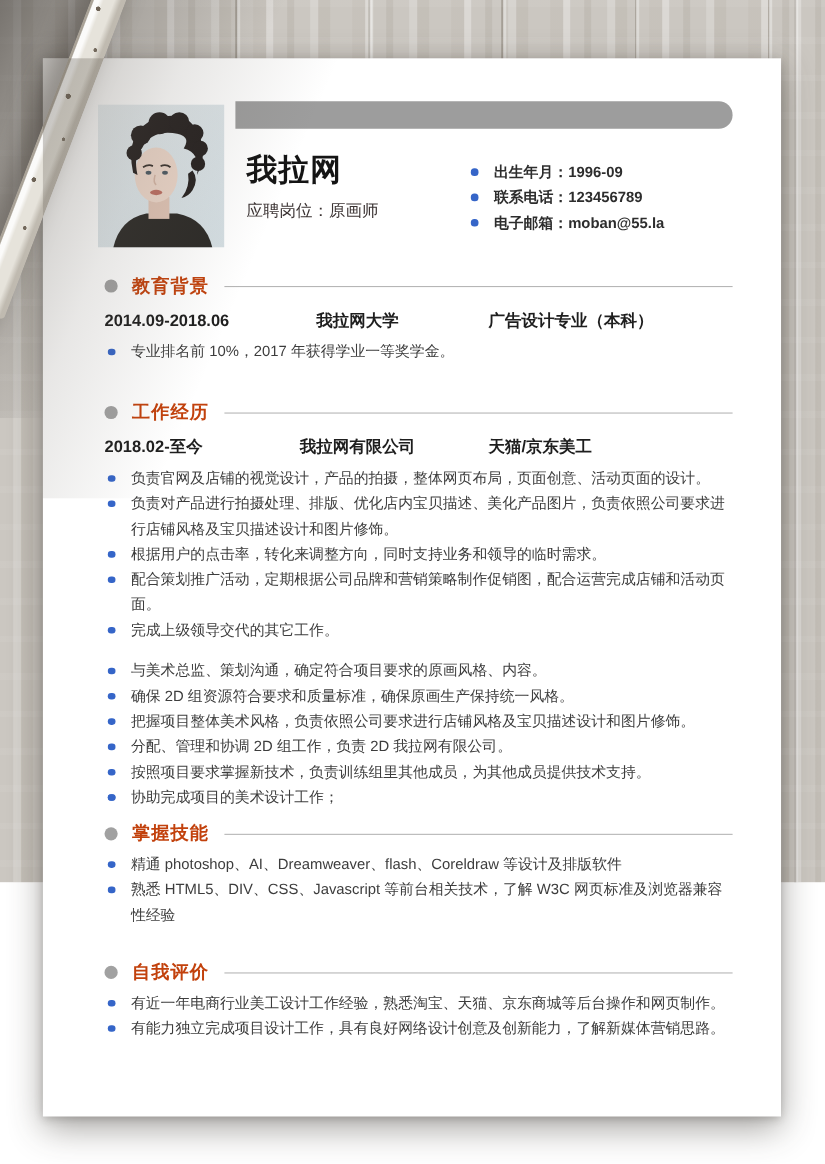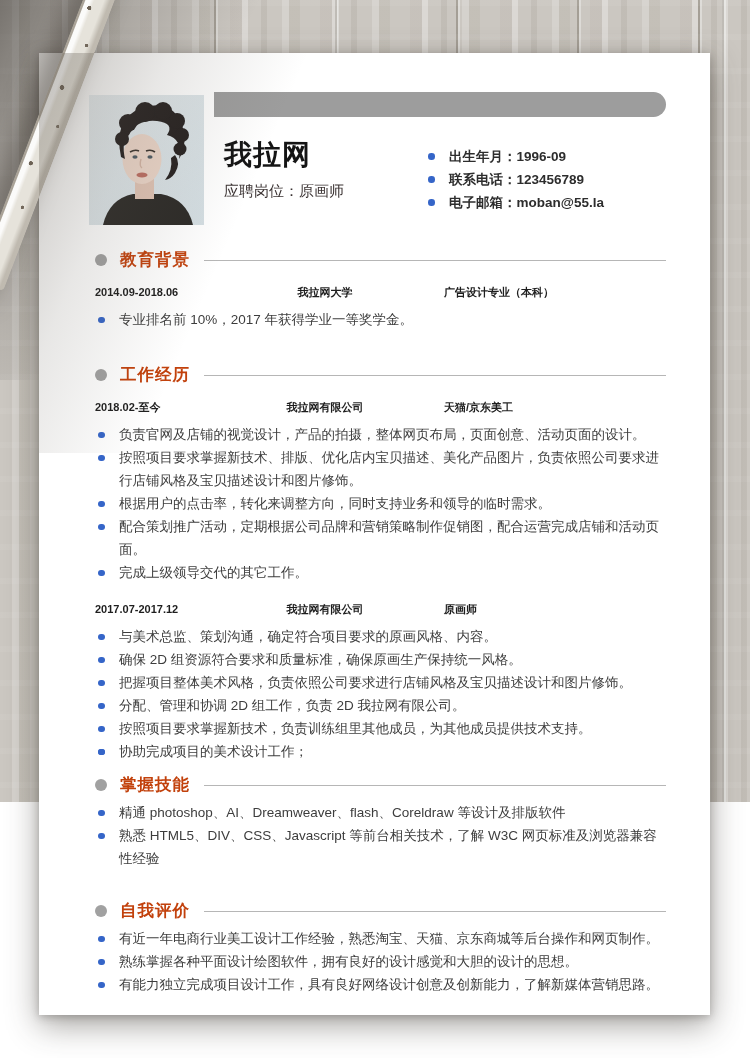--- a/index.html
+++ b/index.html
@@ -56,21 +56,21 @@
     font-weight:bold; color:#2d2d2d; }
   .cdot { position:absolute; left:0; top:8px; width:6.5px; height:6.5px; border-radius:50%; background:#3565c8; }
 
   
   .content { padding:0 44px 0 56px; }
   .sec-head { display:flex; align-items:center; }
   .sec-dot { flex:0 0 12px; width:12px; height:12px; border-radius:50%; background:#a1a1a1; }
   .sec-title { margin-left:13px; font-size:16.5px; font-weight:bold; color:#c2410c; letter-spacing:1px; }
   .sec-line { flex:1; height:1px; background:#b6b6b6; margin-left:14px; }
 
-  .row { display:flex; margin-top:10px; font-size:11px; font-weight:bold; color:#1e1e1e; line-height:22px; }
+  .row { display:flex; margin-top:10px; font-size:15px; font-weight:bold; color:#1e1e1e; line-height:22px; }
   .row .period { flex:0 0 135px; }
   .row .company { flex:0 0 190px; text-align:center; }
   .row .role { margin-left:24px; }
 
   .blist { list-style:none; margin:5px 0 0 0; padding:0; font-size:13.5px; color:#3d3d3d; }
   .blist li { position:relative; padding-left:24px; line-height:23px; }
   .bdot { position:absolute; left:3px; top:8.5px; width:6.5px; height:6.5px; border-radius:50%; background:#3565c8; }
 
   .sec-edu    { margin-top:14px; }
   .sec-work   { margin-top:33px; }
@@ -157,33 +157,28 @@
         </div>
 
         <div class="job">
           <div class="row">
             <span class="period">2018.02-至今</span>
             <span class="company">我拉网有限公司</span>
             <span class="role">天猫/京东美工</span>
           </div>
           <ul class="blist">
             <li><span class="bdot"></span><span>负责官网及店铺的视觉设计，产品的拍摄，整体网页布局，页面创意、活动页面的设计。</span></li>
-            <li><span class="bdot"></span><span>按照项目要求掌握新技术、排版、优化店内宝贝描述、美化产品图片，负责依照公司要求进行店铺风格及宝贝描述设计和图片修饰。</span></li>
+            <li><span class="bdot"></span><span>负责对产品进行拍摄处理、排版、优化店内宝贝描述、美化产品图片，负责依照公司要求进行店铺风格及宝贝描述设计和图片修饰。</span></li>
             <li><span class="bdot"></span><span>根据用户的点击率，转化来调整方向，同时支持业务和领导的临时需求。</span></li>
             <li><span class="bdot"></span><span>配合策划推广活动，定期根据公司品牌和营销策略制作促销图，配合运营完成店铺和活动页面。</span></li>
             <li><span class="bdot"></span><span>完成上级领导交代的其它工作。</span></li>
           </ul>
         </div>
 
         <div class="job job--second">
-          <div class="row">
-            <span class="period">2017.07-2017.12</span>
-            <span class="company">我拉网有限公司</span>
-            <span class="role">原画师</span>
-          </div>
           <ul class="blist">
             <li><span class="bdot"></span><span>与美术总监、策划沟通，确定符合项目要求的原画风格、内容。</span></li>
             <li><span class="bdot"></span><span>确保 2D 组资源符合要求和质量标准，确保原画生产保持统一风格。</span></li>
             <li><span class="bdot"></span><span>把握项目整体美术风格，负责依照公司要求进行店铺风格及宝贝描述设计和图片修饰。</span></li>
             <li><span class="bdot"></span><span>分配、管理和协调 2D 组工作，负责 2D 我拉网有限公司。</span></li>
             <li><span class="bdot"></span><span>按照项目要求掌握新技术，负责训练组里其他成员，为其他成员提供技术支持。</span></li>
             <li><span class="bdot"></span></li>
             <li><span class="bdot"></span><span>协助完成项目的美术设计工作；</span></li>
           </ul>
         </div>
@@ -202,21 +197,20 @@
       </section>
 
       <section class="sec-eval">
         <div class="sec-head">
           <span class="sec-dot"></span>
           <span class="sec-title">自我评价</span>
           <span class="sec-line"></span>
         </div>
         <ul class="blist">
           <li><span class="bdot"></span><span>有近一年电商行业美工设计工作经验，熟悉淘宝、天猫、京东商城等后台操作和网页制作。</span></li>
-          <li><span class="bdot"></span><span>熟练掌握各种平面设计绘图软件，拥有良好的设计感觉和大胆的设计的思想。</span></li>
           <li><span class="bdot"></span><span>有能力独立完成项目设计工作，具有良好网络设计创意及创新能力，了解新媒体营销思路。</span></li>
         </ul>
       </section>
 
     </div>
   </div>
 
   <div class="stick"></div>
 </div>
 

